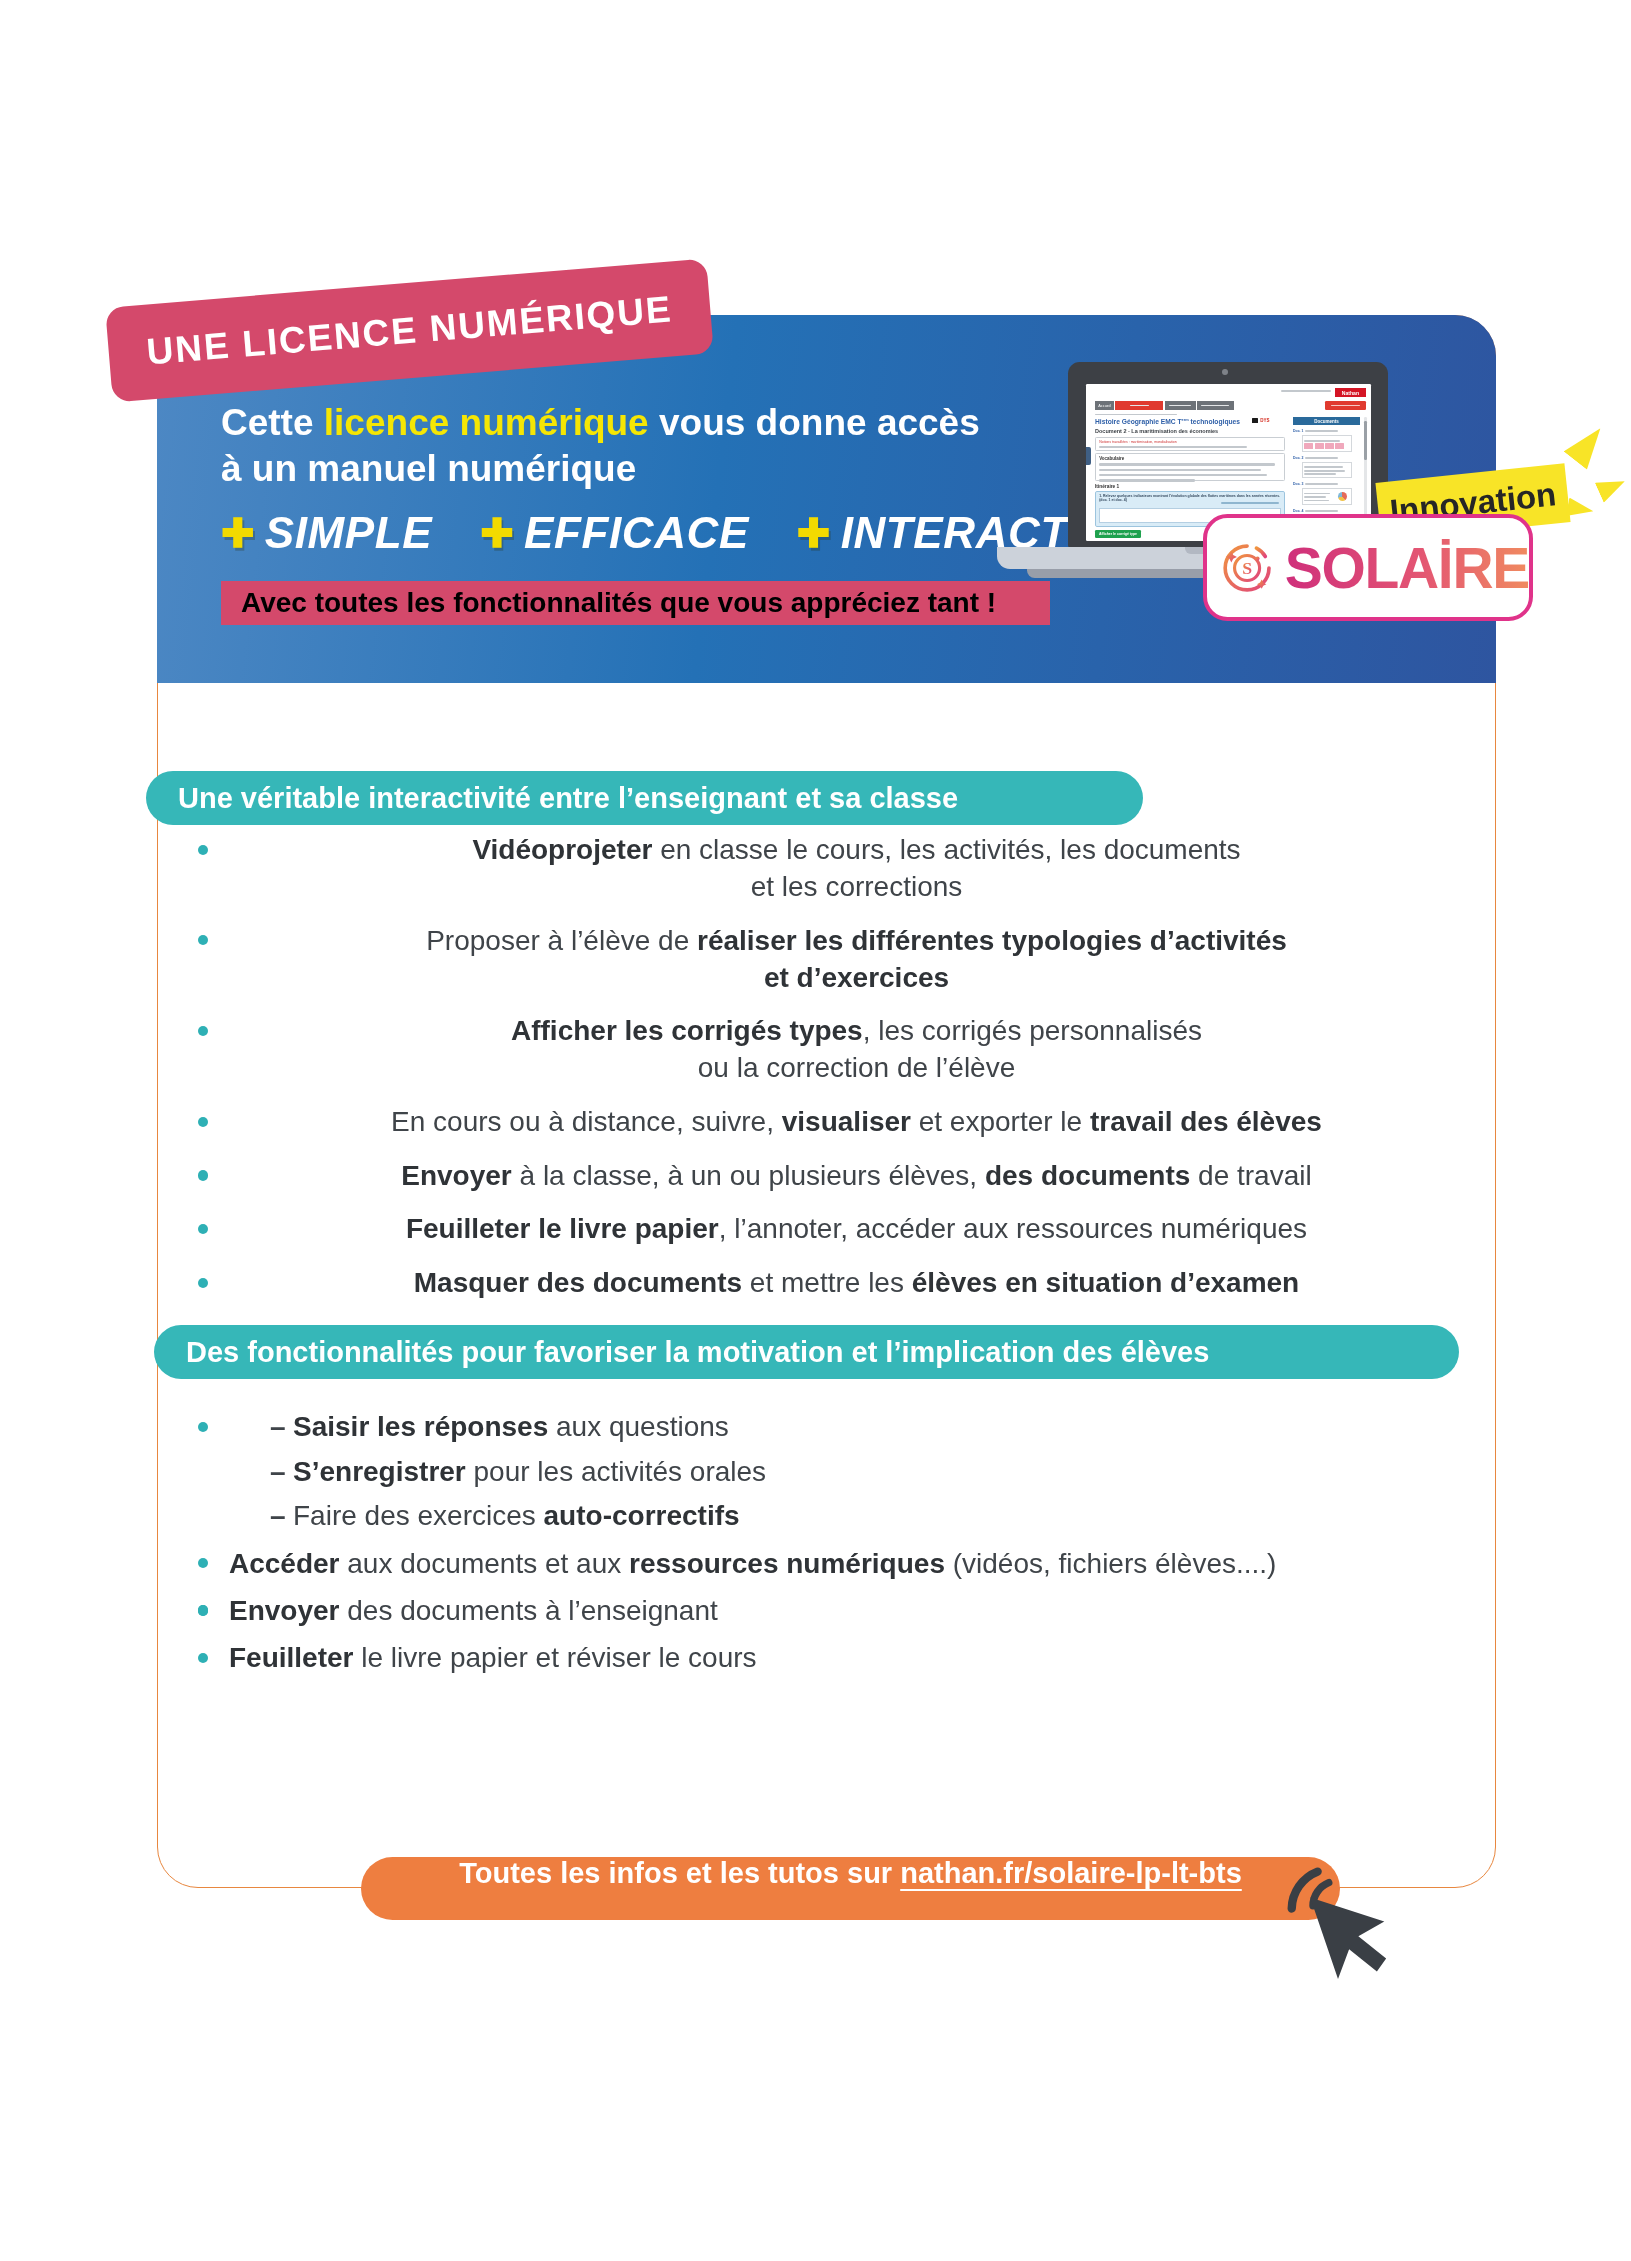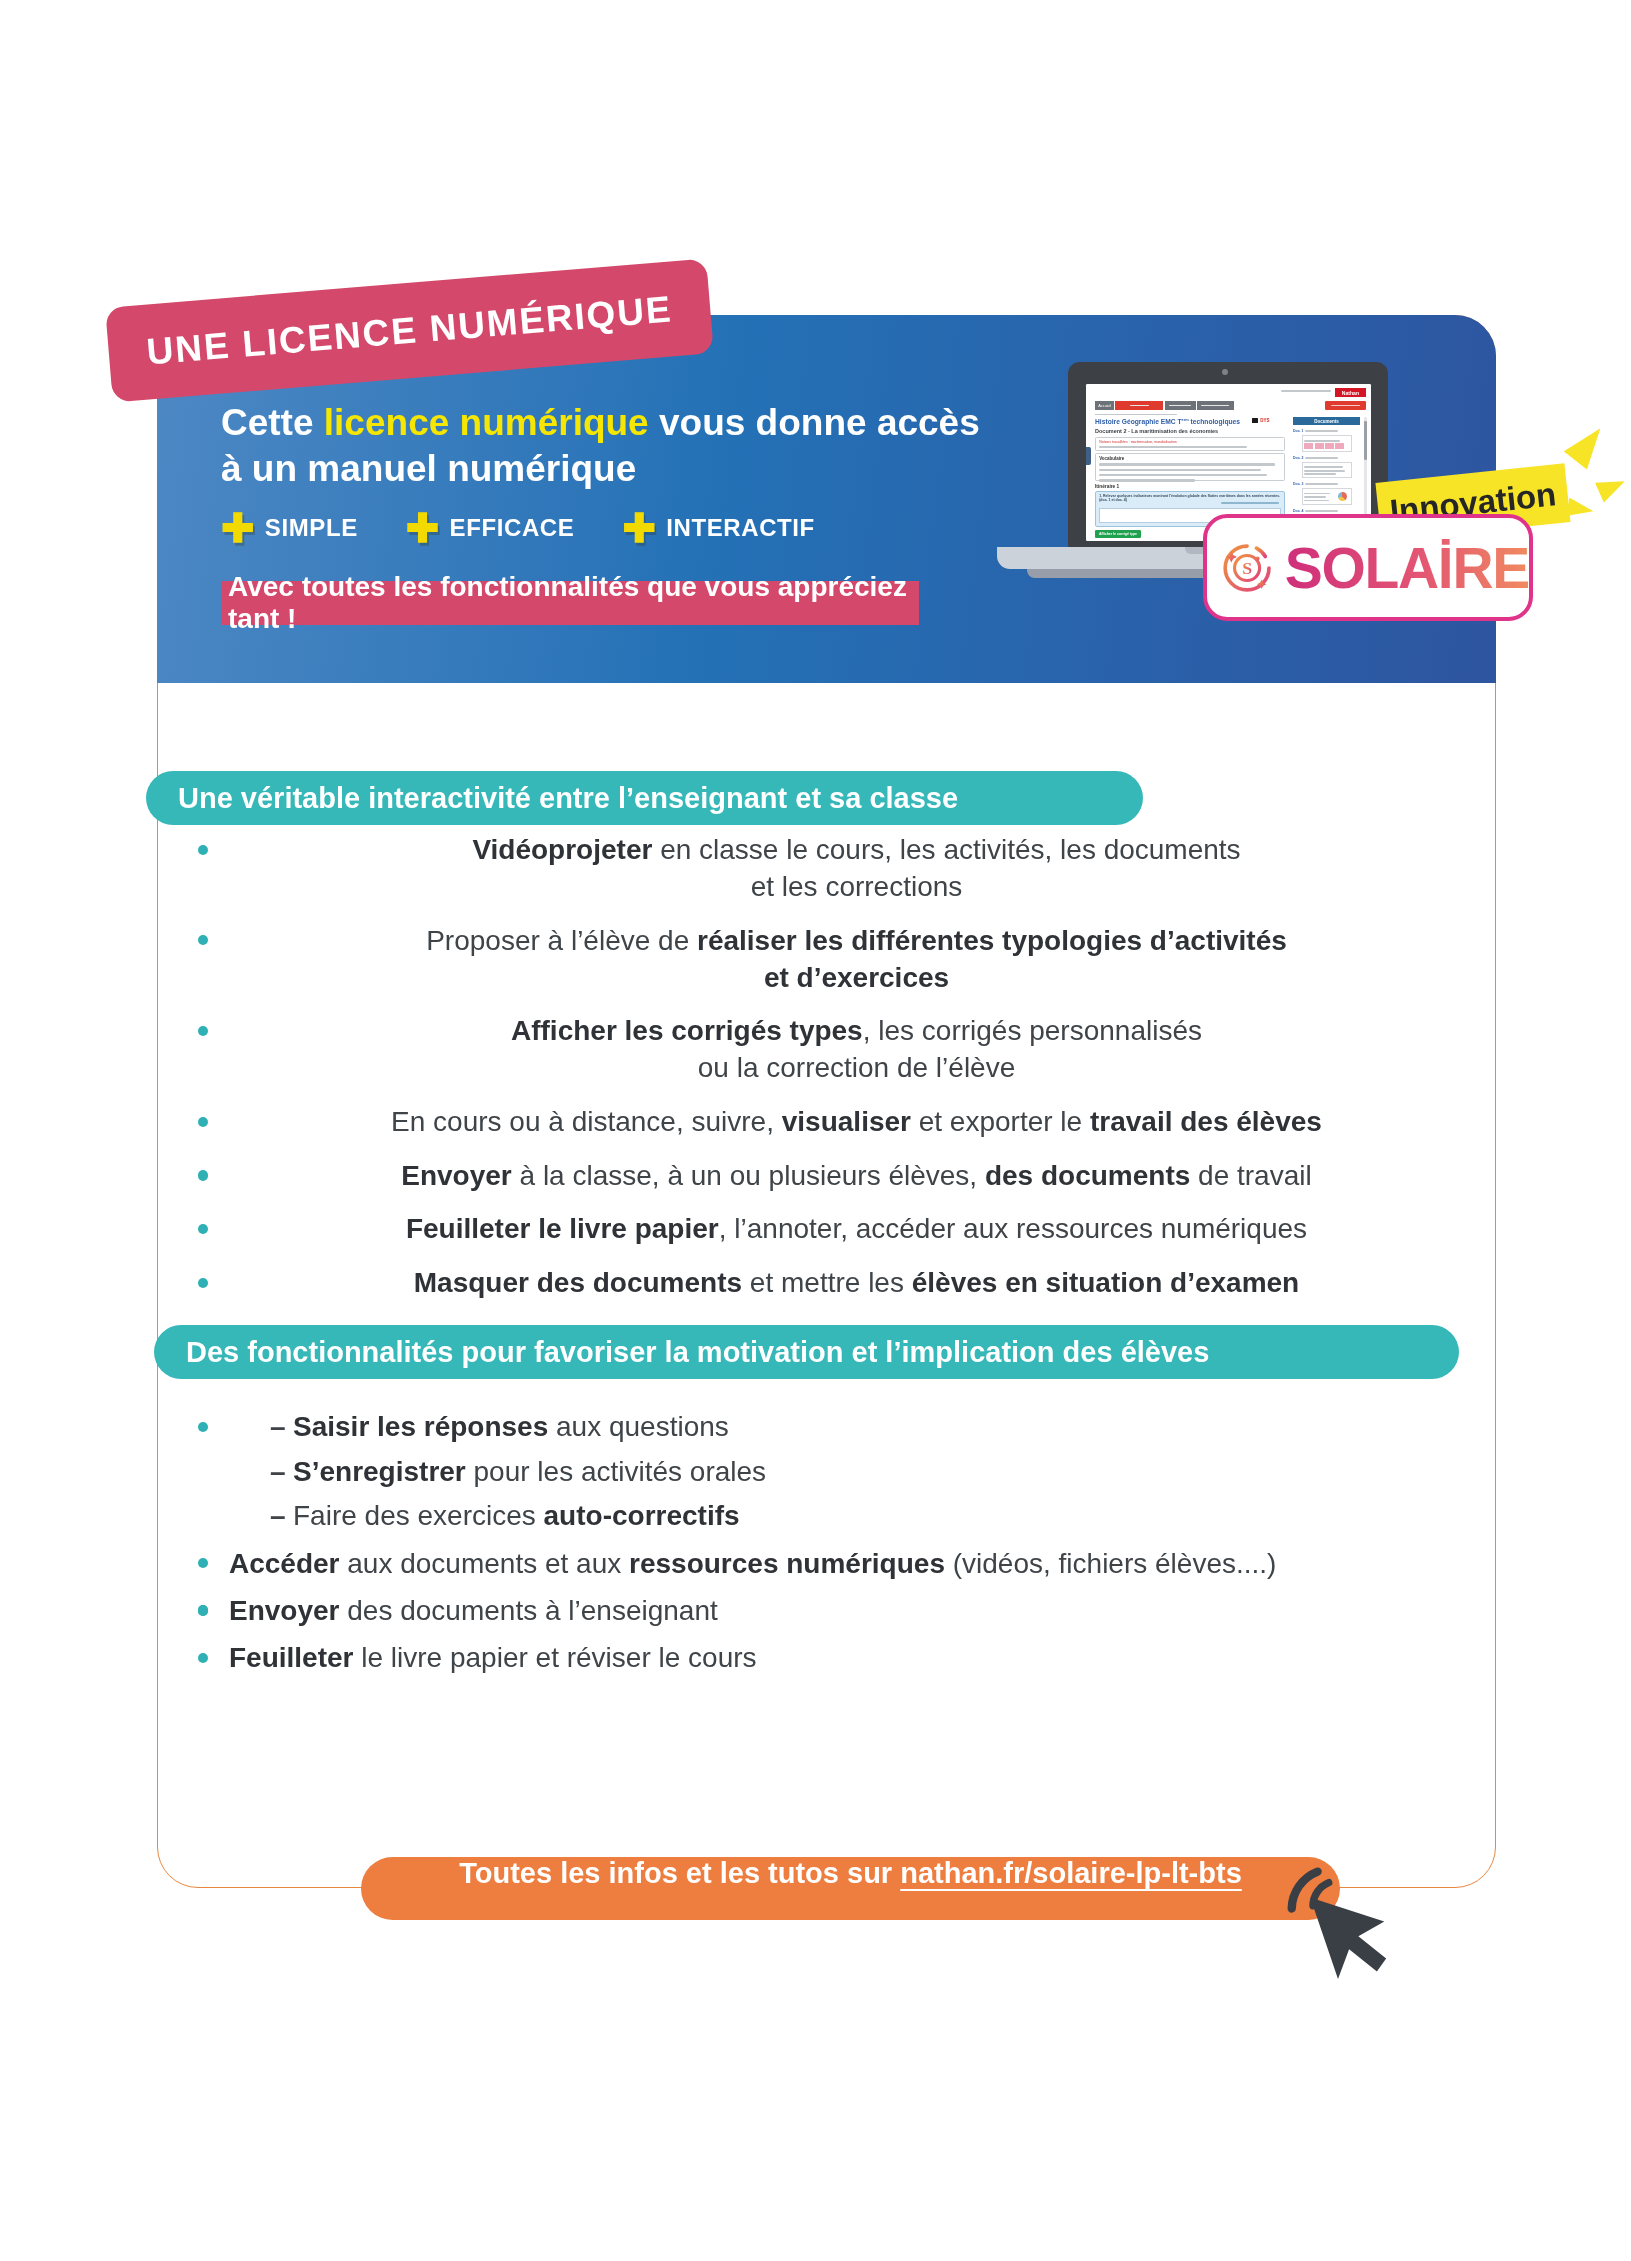--- a/index.html
+++ b/index.html
@@ -26,25 +26,25 @@
     left:64px; top:85px; width:1259px;
     font-size:37px; font-weight:700; color:#ffffff; line-height:1.24;
   }
   .headline .yl { color:#f5e604; }
   .features { left:64px; top:193px; display:flex; gap:48px; align-items:center; }
   .feature { display:flex; align-items:center; gap:10.3px; }
   .plus {
     font-size:40px; font-weight:700; color:#f2da00; line-height:1;
     text-shadow:1.9px 2.6px 0 rgba(40,40,0,0.25);
   }
-  .feature-label { font-size:24px; font-weight:700; color:#ffffff; letter-spacing:0.6px; }
+  .feature-label { font-size:44px; font-weight:700; color:#ffffff; letter-spacing:0.6px;font-style:italic; }
   .hero-banner {
-    left:64px; top:266px; width:698px; height:44px; background:#d4496b;
-    display:flex; align-items:center; padding-left:7px;
-    font-size:28px; font-weight:700; color:#ffffff;
+    left:64px; top:266px; width:829px; height:44px; background:#d4496b;
+    display:flex; align-items:center; padding-left:20px;
+    font-size:28px; font-weight:700; color:#000000;
   }
 
   
   .ribbon {
     left:108px; top:283px; width:603px; height:95px; background:#d4496b;
     border-radius:18px; transform:rotate(-4.7deg);
     display:flex; align-items:center; justify-content:center;
     font-size:37px; font-weight:700; color:#ffffff; letter-spacing:1.9px;
   }
 

